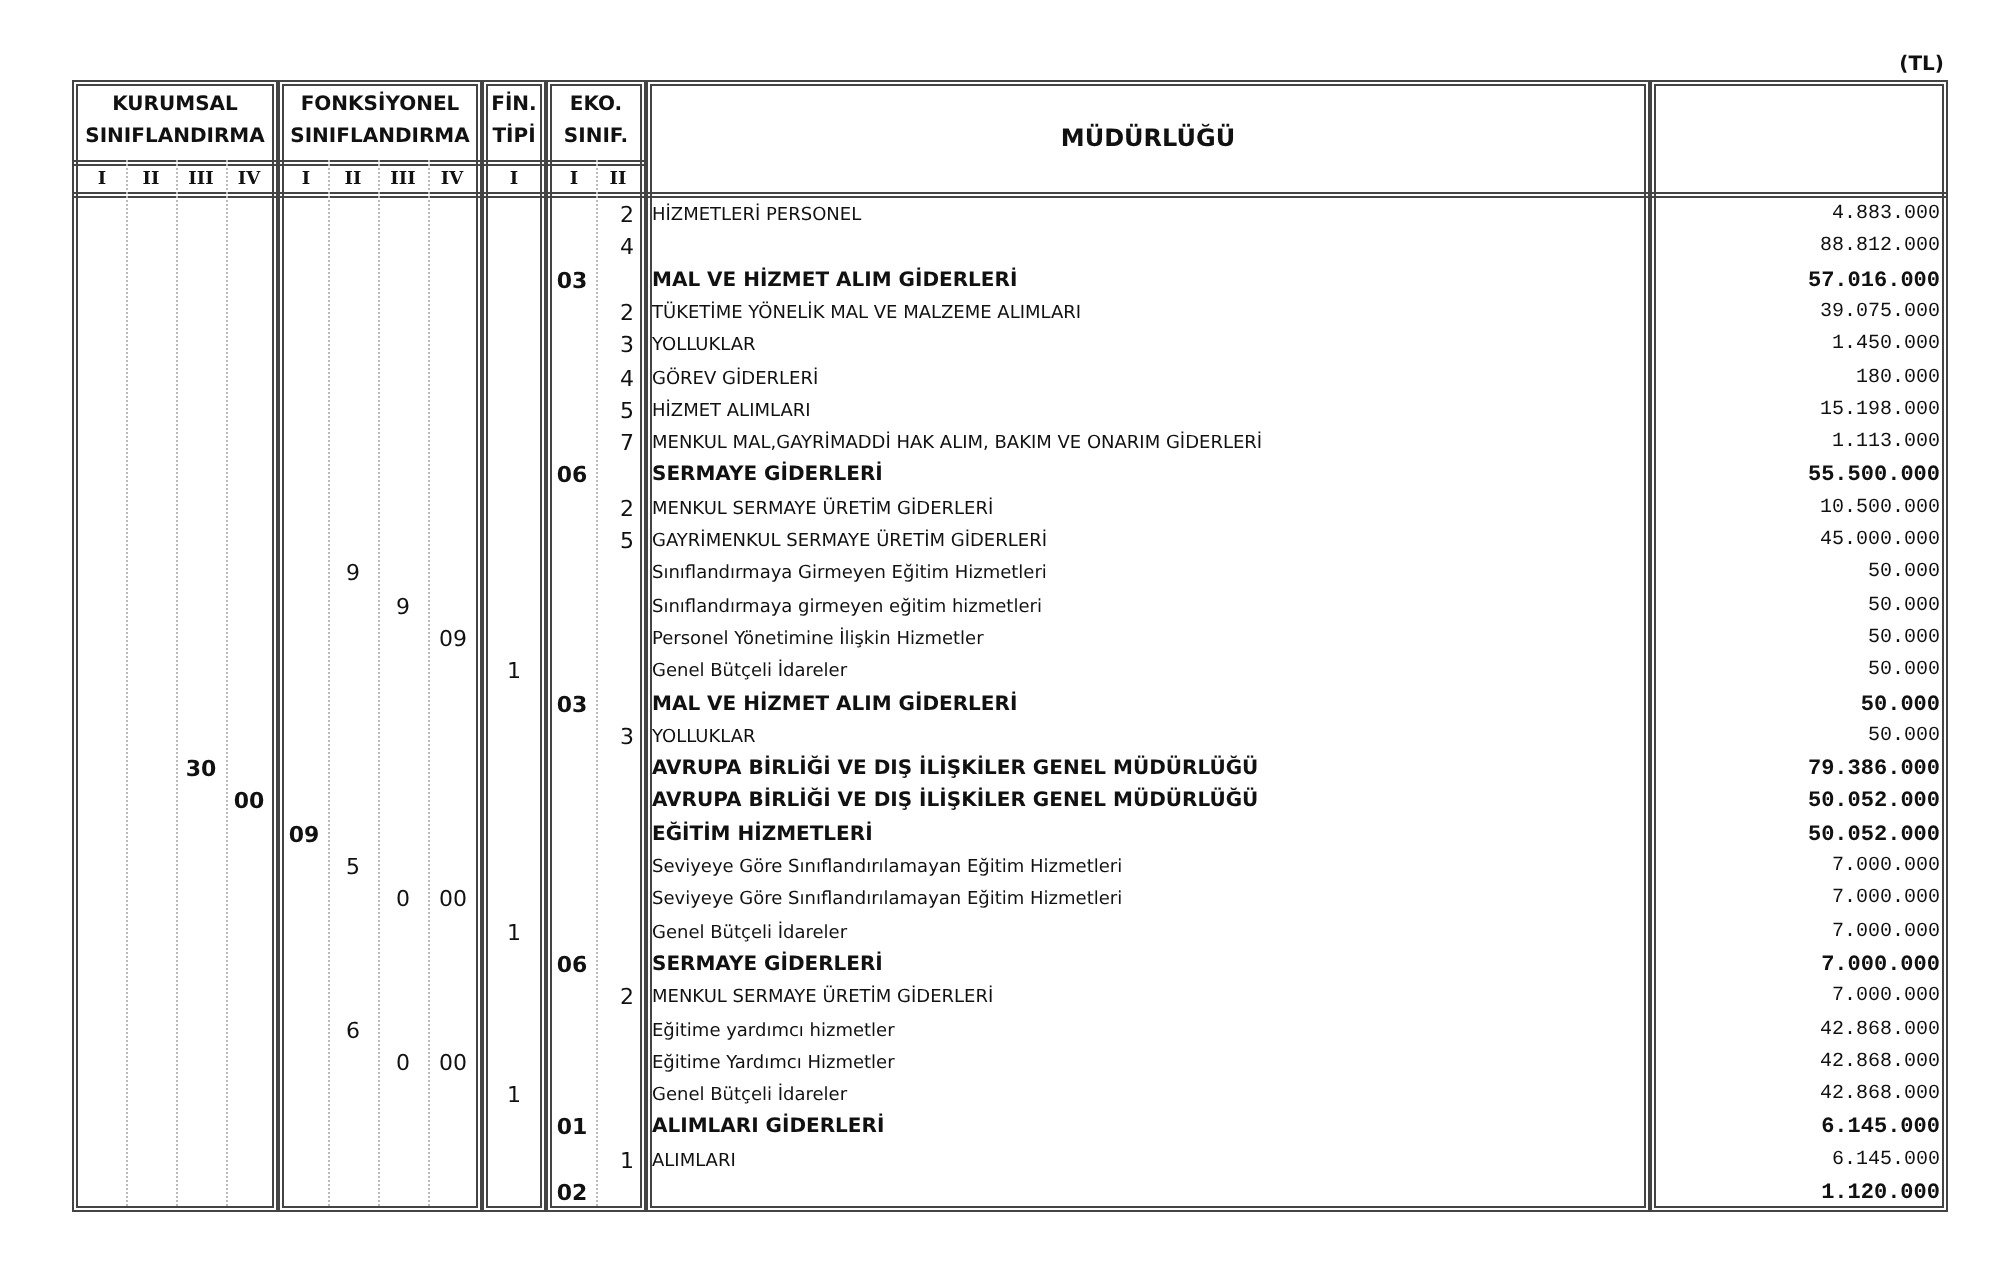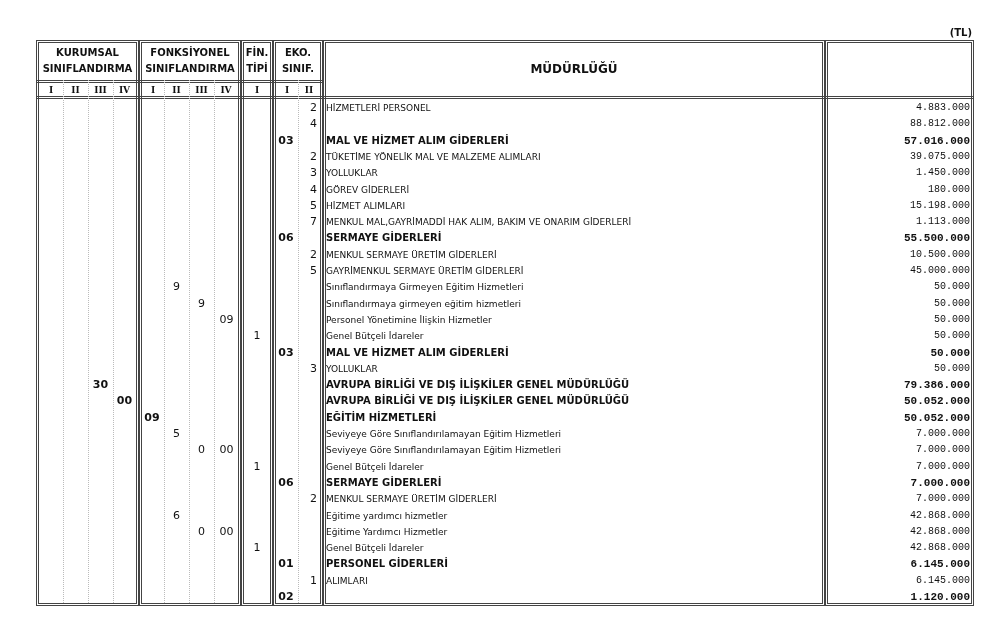--- a/index.html
+++ b/index.html
@@ -434,21 +434,21 @@
       <div class="row" style="top: 516.4px;">
         <div class="code b" style="left: 52px; width: 25px;"></div>
         <div class="code b" style="left: 77px; width: 23px;"></div>
         <div class="code b" style="left: 103px; width: 26px;"></div>
         <div class="code" style="left: 128px; width: 25px;"></div>
         <div class="code" style="left: 153px; width: 25px;"></div>
         <div class="code" style="left: 178px; width: 25px;"></div>
         <div class="code" style="left: 205px; width: 32px;"></div>
         <div class="code b" style="left: 238px; width: 24px;">01</div>
         <div class="code" style="left: 262px; width: 19px; text-align: right;"></div>
-        <div class="desc b">PERSONEL GİDERLERİ</div>
+        <div class="desc b">ALIMLARI GİDERLERİ</div>
         <div class="amt b">6.145.000</div>
       </div>
       <div class="row" style="top: 532.7px;">
         <div class="code b" style="left: 52px; width: 25px;"></div>
         <div class="code b" style="left: 77px; width: 23px;"></div>
         <div class="code b" style="left: 103px; width: 26px;"></div>
         <div class="code" style="left: 128px; width: 25px;"></div>
         <div class="code" style="left: 153px; width: 25px;"></div>
         <div class="code" style="left: 178px; width: 25px;"></div>
         <div class="code" style="left: 205px; width: 32px;"></div>

